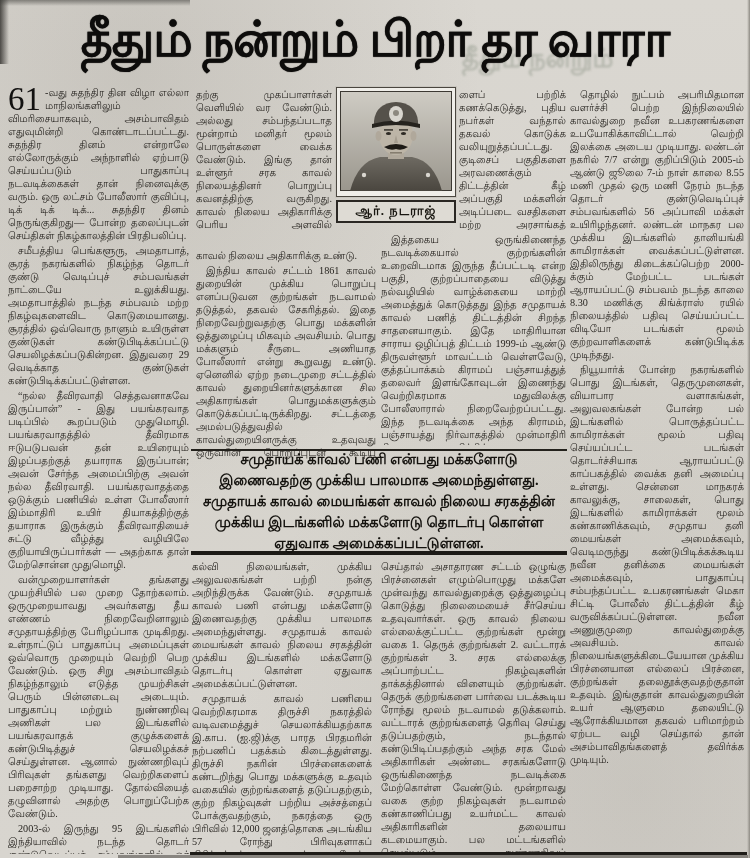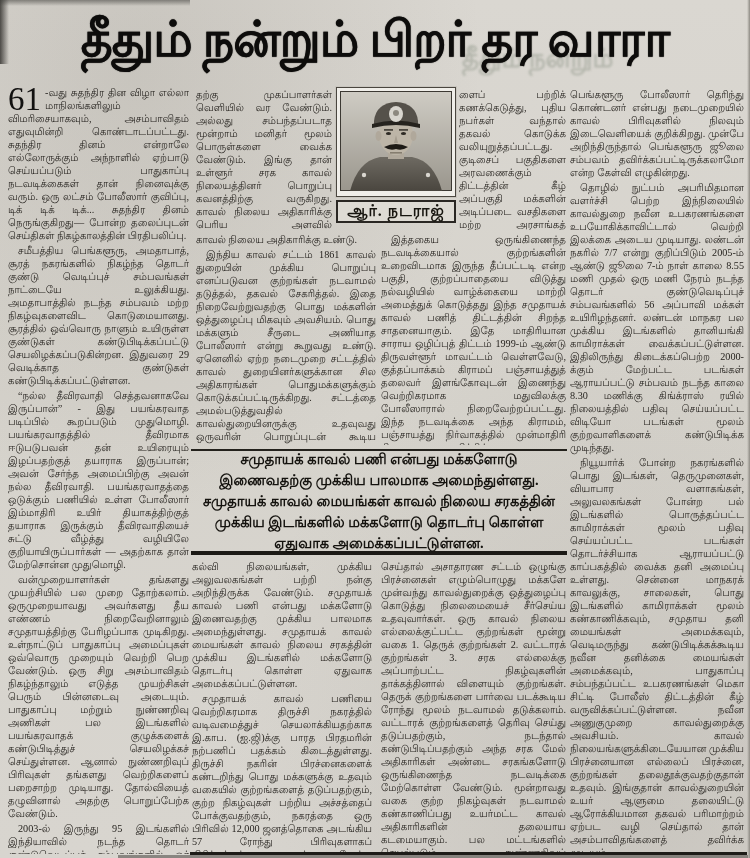--- a/index.html
+++ b/index.html
@@ -63,21 +63,21 @@
     box-sizing:border-box;
     padding:3px;
   }
   .photo-frame svg{display:block;width:112px;height:100px;}
   .caption-box{
     position:absolute;left:336px;top:200px;width:120px;height:23px;
     border:2px solid #2a2723;
     background:#dedbd4;
     box-sizing:border-box;
     display:flex;align-items:center;justify-content:center;
-    font-weight:bold;font-size:16px;color:#17150f;
+    font-weight:bold;font-size:13px;color:#17150f;
     letter-spacing:1px;
   }
 
   .pull-quote{
     position:absolute;left:191px;top:449px;width:376px;height:106px;
     border-top:2px solid #23211c;
     border-bottom:4px solid #1c1a16;
     box-sizing:border-box;
     display:flex;align-items:center;justify-content:center;
     text-align:center;
@@ -166,21 +166,21 @@
     </svg>
   </div>
   <div class="caption-box">
     <span>ஆர். நடராஜ்</span>
   </div>
 
   <div class="colblock" style="left:459px;top:88px;width:107px;height:142px;">
     <p class="noindent">ளைப் பற்றிக் கணக்கெடுத்து, புதிய நபர்கள் வந்தால் தகவல் கொடுக்க வலியுறுத்தப்பட்டது. குடிசைப் பகுதிகளை அரவணைக்கும் திட்டத்தின் கீழ் அப்பகுதி மக்களின் அடிப்படை வசதிகளை மற்ற அரசாங்கத் துறைகளுடனும், தன்னார்வத் தொண்டு நிறுவனங்களின் உதவியோடும் நிறைவு செய்ய நடவடிக்கை எடுத்து அவர்களது நம்பிக்கை பெறப்பட்டது. வேலை வாய்ப்பும் நல்கியதால் குற்றங்களில்</p>
   </div>
 
-  <div class="colblock" style="left:196px;top:233px;width:180px;height:212px;">
+  <div class="colblock" style="left:196px;top:249px;width:180px;height:212px;">
     <p class="noindent">காவல் நிலைய அதிகாரிக்கு உண்டு.</p>
     <p>இந்திய காவல் சட்டம் 1861 காவல் துறையின் முக்கிய பொறுப்பு எனப்படுவன குற்றங்கள் நடவாமல் தடுத்தல், தகவல் சேகரித்தல். இதை நிறைவேற்றுவதற்கு பொது மக்களின் ஒத்துழைப்பு மிகவும் அவசியம். பொது மக்களும் சீருடை அணியாத போலீஸார் என்று கூறுவது உண்டு. ஏனெனில் ஏற்ற நடைமுறை சட்டத்தில் காவல் துறையினர்களுக்கான சில அதிகாரங்கள் பொதுமக்களுக்கும் கொடுக்கப்பட்டிருக்கிறது. சட்டத்தை அமல்படுத்துவதில் காவல்துறையினருக்கு உதவுவது ஒருவரின் பொறுப்புடன் கூடிய கடமையாகும்.</p>
 
   </div>
 
   <div class="colblock" style="left:381px;top:233px;width:185px;height:212px;">
     <p>இத்தகைய ஒருங்கிணைந்த நடவடிக்கையால் குற்றங்களின் உறைவிடமாக இருந்த தீப்பட்டடி என்ற பகுதி, குற்றப்பாதையை விடுத்து நல்வழியில் வாழ்க்கையை மாற்றி அமைத்துக் கொடுத்தது இந்த சமுதாயக் காவல் பணித் திட்டத்தின் சிறந்த சாதனையாகும். இதே மாதிரியான சாராய ஒழிப்புத் திட்டம் 1999-ம் ஆண்டு திருவள்ளூர் மாவட்டம் வெள்ளவேடு, குத்தப்பாக்கம் கிராமப் பஞ்சாயத்துத் தலைவர் இளங்கோவுடன் இணைந்து வெற்றிகரமாக மதுவிலக்கு போலீஸாரால் நிறைவேற்றப்பட்டது. இந்த நடவடிக்கை அந்த கிராமம், பஞ்சாயத்து நிர்வாகத்தில் முன்மாதிரி கிராமமாக மாற வித்திட்டது.</p>
 
   </div>
 
@@ -191,21 +191,20 @@
   <div class="colblock" style="left:192px;top:560px;width:180px;height:292px;">
     <p class="noindent">கல்வி நிலையங்கள், முக்கிய அலுவலகங்கள் பற்றி நன்கு அறிந்திருக்க வேண்டும். சமுதாயக் காவல் பணி என்பது மக்களோடு இணைவதற்கு முக்கிய பாலமாக அமைந்துள்ளது. சமுதாயக் காவல் மையங்கள் காவல் நிலைய சரகத்தின் முக்கிய இடங்களில் மக்களோடு தொடர்பு கொள்ள ஏதுவாக அமைக்கப்பட்டுள்ளன.</p>
     <p>சமுதாயக் காவல் பணியை வெற்றிகரமாக திருச்சி நகரத்தில் வடிவமைத்துச் செயலாக்கியதற்காக இ.காப. (ஐ.ஜி)க்கு பாரத பிரதமரின் நற்பணிப் பதக்கம் கிடைத்துள்ளது. திருச்சி நகரின் பிரச்னைகளைக் கண்டறிந்து பொது மக்களுக்கு உதவும் வகையில் குற்றங்களைத் தடுப்பதற்கும், குற்ற நிகழ்வுகள் பற்றிய அச்சத்தைப் போக்குவதற்கும், நகரத்தை ஒரு பிரிவில் 12,000 ஜனத்தொகை அடங்கிய 57 ரோந்து பிரிவுகளாகப் பிரிக்கப்பட்டன. அந்த ரோந்து பிரிவிற்கு நான்கு காவலர்களை பிரத்யேகமாக நியமித்து அவர்களை ரோந்து அதிகாரிகள் என்ற உயர் தகுதியைக் கொடுத்து, அவர்கள் மக்களது பிரச்னையைக் கண்டறிந்து சுமுகமான தீர்வு காணும் திறமைசாலிகளாகச் செயல்பட்டனர். அந்தத் தப் பகுதிவாழ் மக்களிடம் சென்று அவர்க</p>
   </div>
 
   <div class="colblock" style="left:381px;top:560px;width:185px;height:292px;">
     <p class="noindent">செய்தால் அசாதாரண சட்டம் ஒழுங்கு பிரச்னைகள் எழும்பொழுது மக்களே முன்வந்து காவல்துறைக்கு ஒத்துழைப்பு கொடுத்து நிலைமையைச் சீர்செய்ய உதவுவார்கள். ஒரு காவல் நிலைய எல்லைக்குட்பட்ட குற்றங்கள் மூன்று வகை 1. தெருக் குற்றங்கள் 2. வட்டாரக் குற்றங்கள் 3. சரக எல்லைக்கு அப்பாற்பட்ட நிகழ்வுகளின் தாக்கத்தினால் விளையும் குற்றங்கள். தெருக் குற்றங்களை பார்வை படக்கூடிய ரோந்து மூலம் நடவாமல் தடுக்கலாம். வட்டாரக் குற்றங்களைத் தெரிவு செய்து தடுப்பதற்கும், நடந்தால் கண்டுபிடிப்பதற்கும் அந்த சரக மேல் அதிகாரிகள் அண்டை சரகங்களோடு ஒருங்கிணைந்த நடவடிக்கை மேற்கொள்ள வேண்டும். மூன்றாவது வகை குற்ற நிகழ்வுகள் நடவாமல் கண்காணிப்பது உயர்மட்ட காவல் அதிகாரிகளின் தலையாய கடமையாகும். பல மட்டங்களில் செயல்படும் நுண்ணறிவுப் பிரிவுகளோடு தொடர்பு வைத்து பயங்கரவாத அமைப்புகளின் நடவடிக்கைகளை ஆராய்தல் வேண்டும். மத்தியப் பிரதேசத்தில் இந்த ஆண்டு மார்ச் மாதம் கைது செய்யப்பட்ட பயங்கரவாதக் குழுவைப் பற்றி பெங்களூரு தொடர் குண்டுவெடிப்புச் சம்பவத்திற்குப் பிறகுதான்</p>
   </div>
 
   <div class="colblock" style="left:570px;top:88px;width:174px;height:764px;">
-    <p class="noindent">பெங்களூரு போலீஸார் தெரிந்து கொண்டனர் என்பது நடைமுறையில் காவல் பிரிவுகளில் நிலவும் இடைவெளியைக் குறிக்கிறது. முன்பே அறிந்திருந்தால் பெங்களூரு ஜூலை சம்பவம் தவிர்க்கப்பட்டிருக்கலாமோ என்ற கேள்வி எழுகின்றது.</p>
     <p>தொழில் நுட்பம் அபரிமிதமான வளர்ச்சி பெற்ற இந்நிலையில் காவல்துறை நவீன உபகரணங்களை உபயோகிக்காவிட்டால் வெற்றி இலக்கை அடைய முடியாது. லண்டன் நகரில் 7/7 என்று குறிப்பிடும் 2005-ம் ஆண்டு ஜூலை 7-ம் நாள் காலை 8.55 மணி முதல் ஒரு மணி நேரம் நடந்த தொடர் குண்டுவெடிப்புச் சம்பவங்களில் 56 அப்பாவி மக்கள் உயிரிழந்தனர். லண்டன் மாநகர பல முக்கிய இடங்களில் தானியங்கி காமிராக்கள் வைக்கப்பட்டுள்ளன. இதிலிருந்து கிடைக்கப்பெற்ற 2000-க்கும் மேற்பட்ட படங்கள் ஆராயப்பட்டு சம்பவம் நடந்த காலை 8.30 மணிக்கு கிங்க்ராஸ் ரயில் நிலையத்தில் பதிவு செய்யப்பட்ட விடியோ படங்கள் மூலம் குற்றவாளிகளைக் கண்டுபிடிக்க முடிந்தது.</p>
     <p>நியூயார்க் போன்ற நகரங்களில் பொது இடங்கள், தெருமுனைகள், வியாபார வளாகங்கள், அலுவலகங்கள் போன்ற பல் இடங்களில் பொருத்தப்பட்ட காமிராக்கள் மூலம் பதிவு செய்யப்பட்ட படங்கள் தொடர்ச்சியாக ஆராயப்பட்டு காப்பகத்தில் வைக்க தனி அமைப்பு உள்ளது. சென்னை மாநகரக் காவலுக்கு, சாலைகள், பொது இடங்களில் காமிராக்கள் மூலம் கண்காணிக்கவும், சமுதாய தனி மையங்கள் அமைக்கவும், வெடிமருந்து கண்டுபிடிக்கக்கூடிய நவீன தனிக்கை மையங்கள் அமைக்கவும், பாதுகாப்பு சம்பந்தப்பட்ட உபகரணங்கள் மெகா சிட்டி போலீஸ் திட்டத்தின் கீழ் வருவிக்கப்பட்டுள்ளன. நவீன அணுகுமுறை காவல்துறைக்கு அவசியம். காவல் நிலையங்களுக்கிடையேயான முக்கிய பிரச்னையான எல்லைப் பிரச்னை, குற்றங்கள் தலைதூக்குவதற்குதான் உதவும். இங்குதான் காவல்துறையின் உயர் ஆளுமை தலையிட்டு ஆரோக்கியமான தகவல் பரிமாற்றம் ஏற்பட வழி செய்தால் தான் அசம்பாவிதங்களைத் தவிர்க்க முடியும்.</p>
 
   </div>
 
   <div class="bottom-rule"></div>
   <div class="bottom-shadow"></div>
 
 </div>
 

